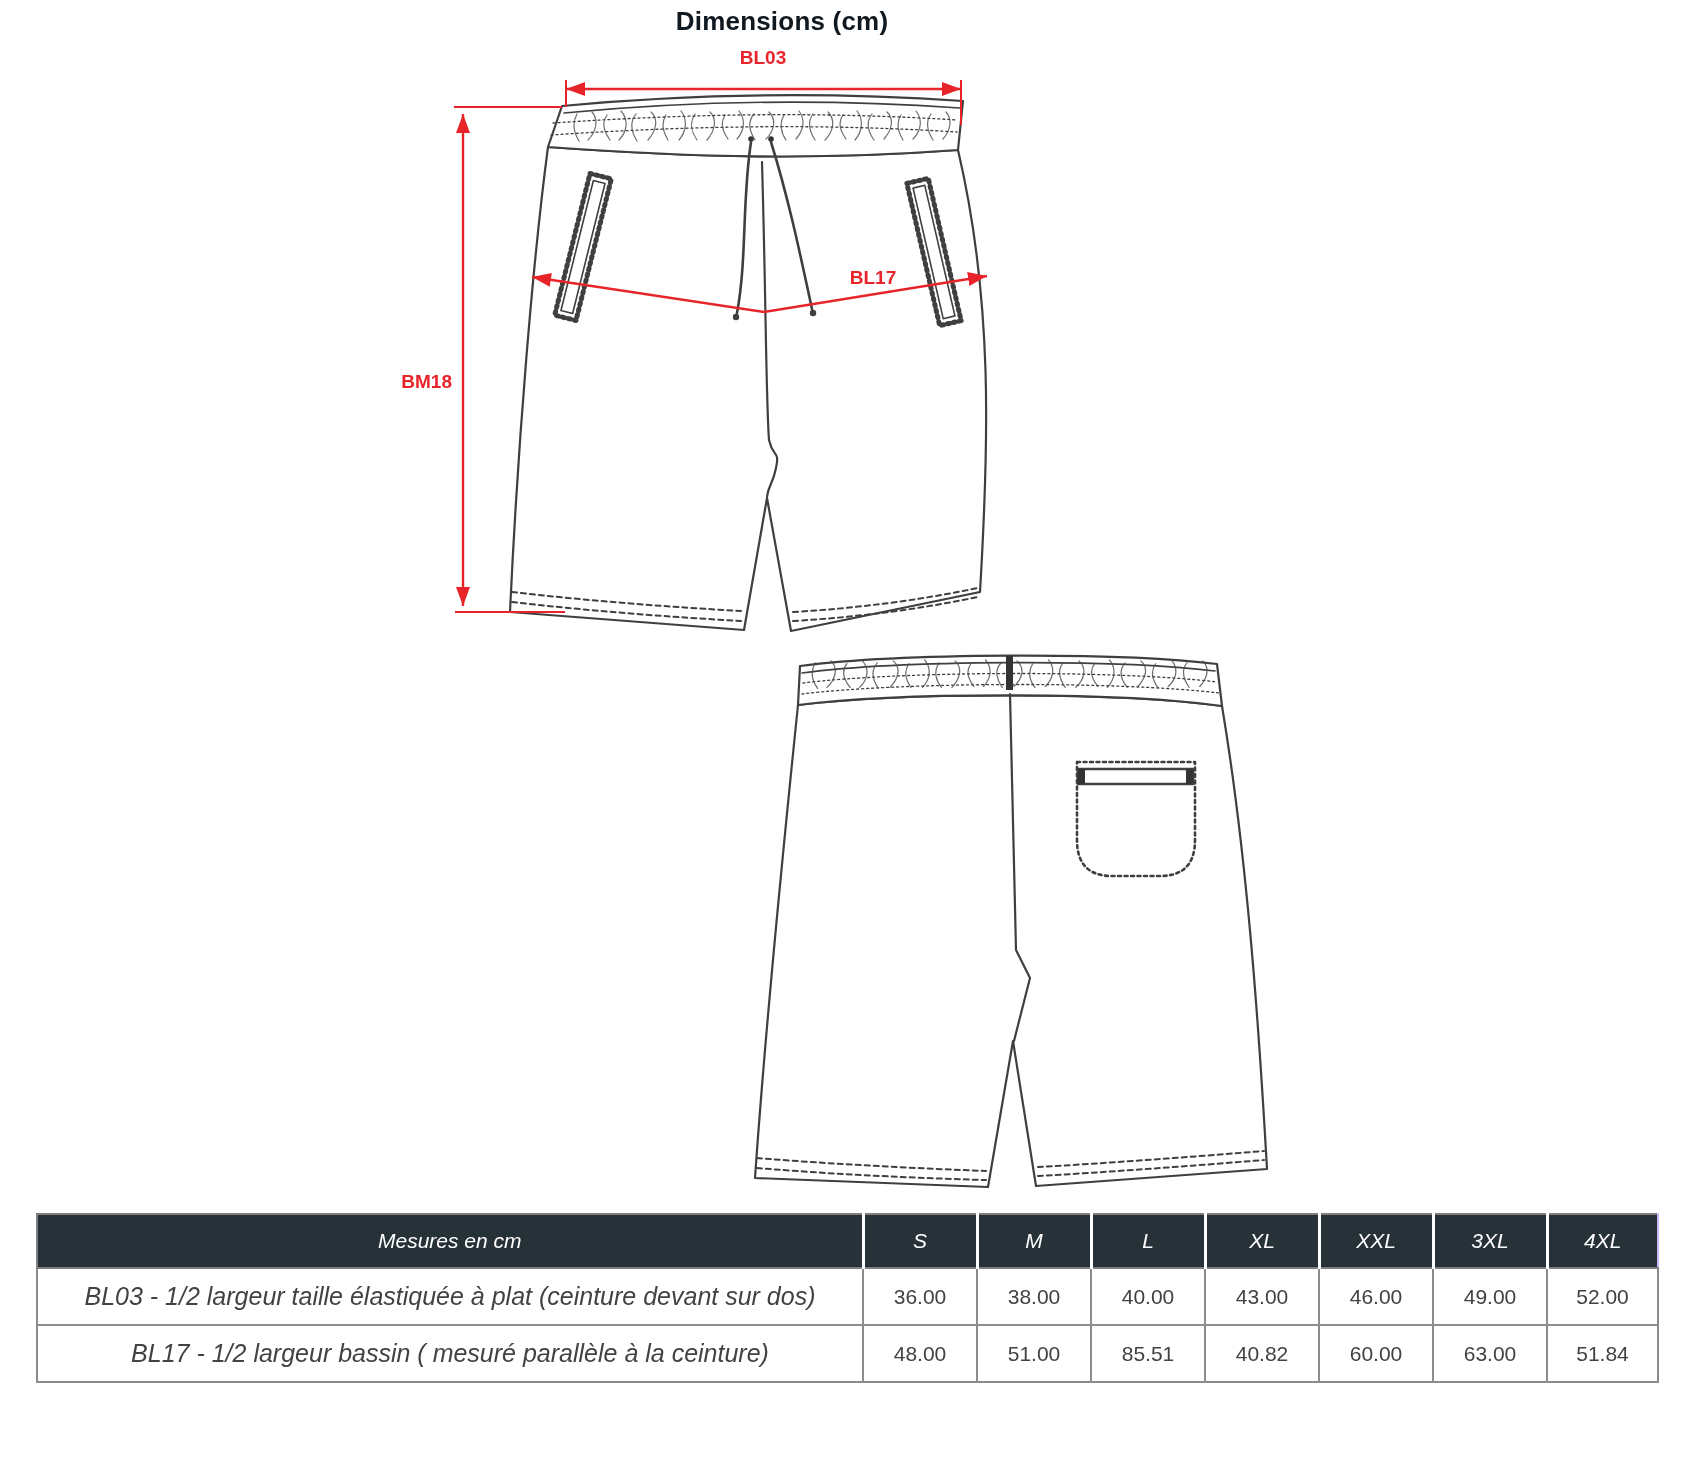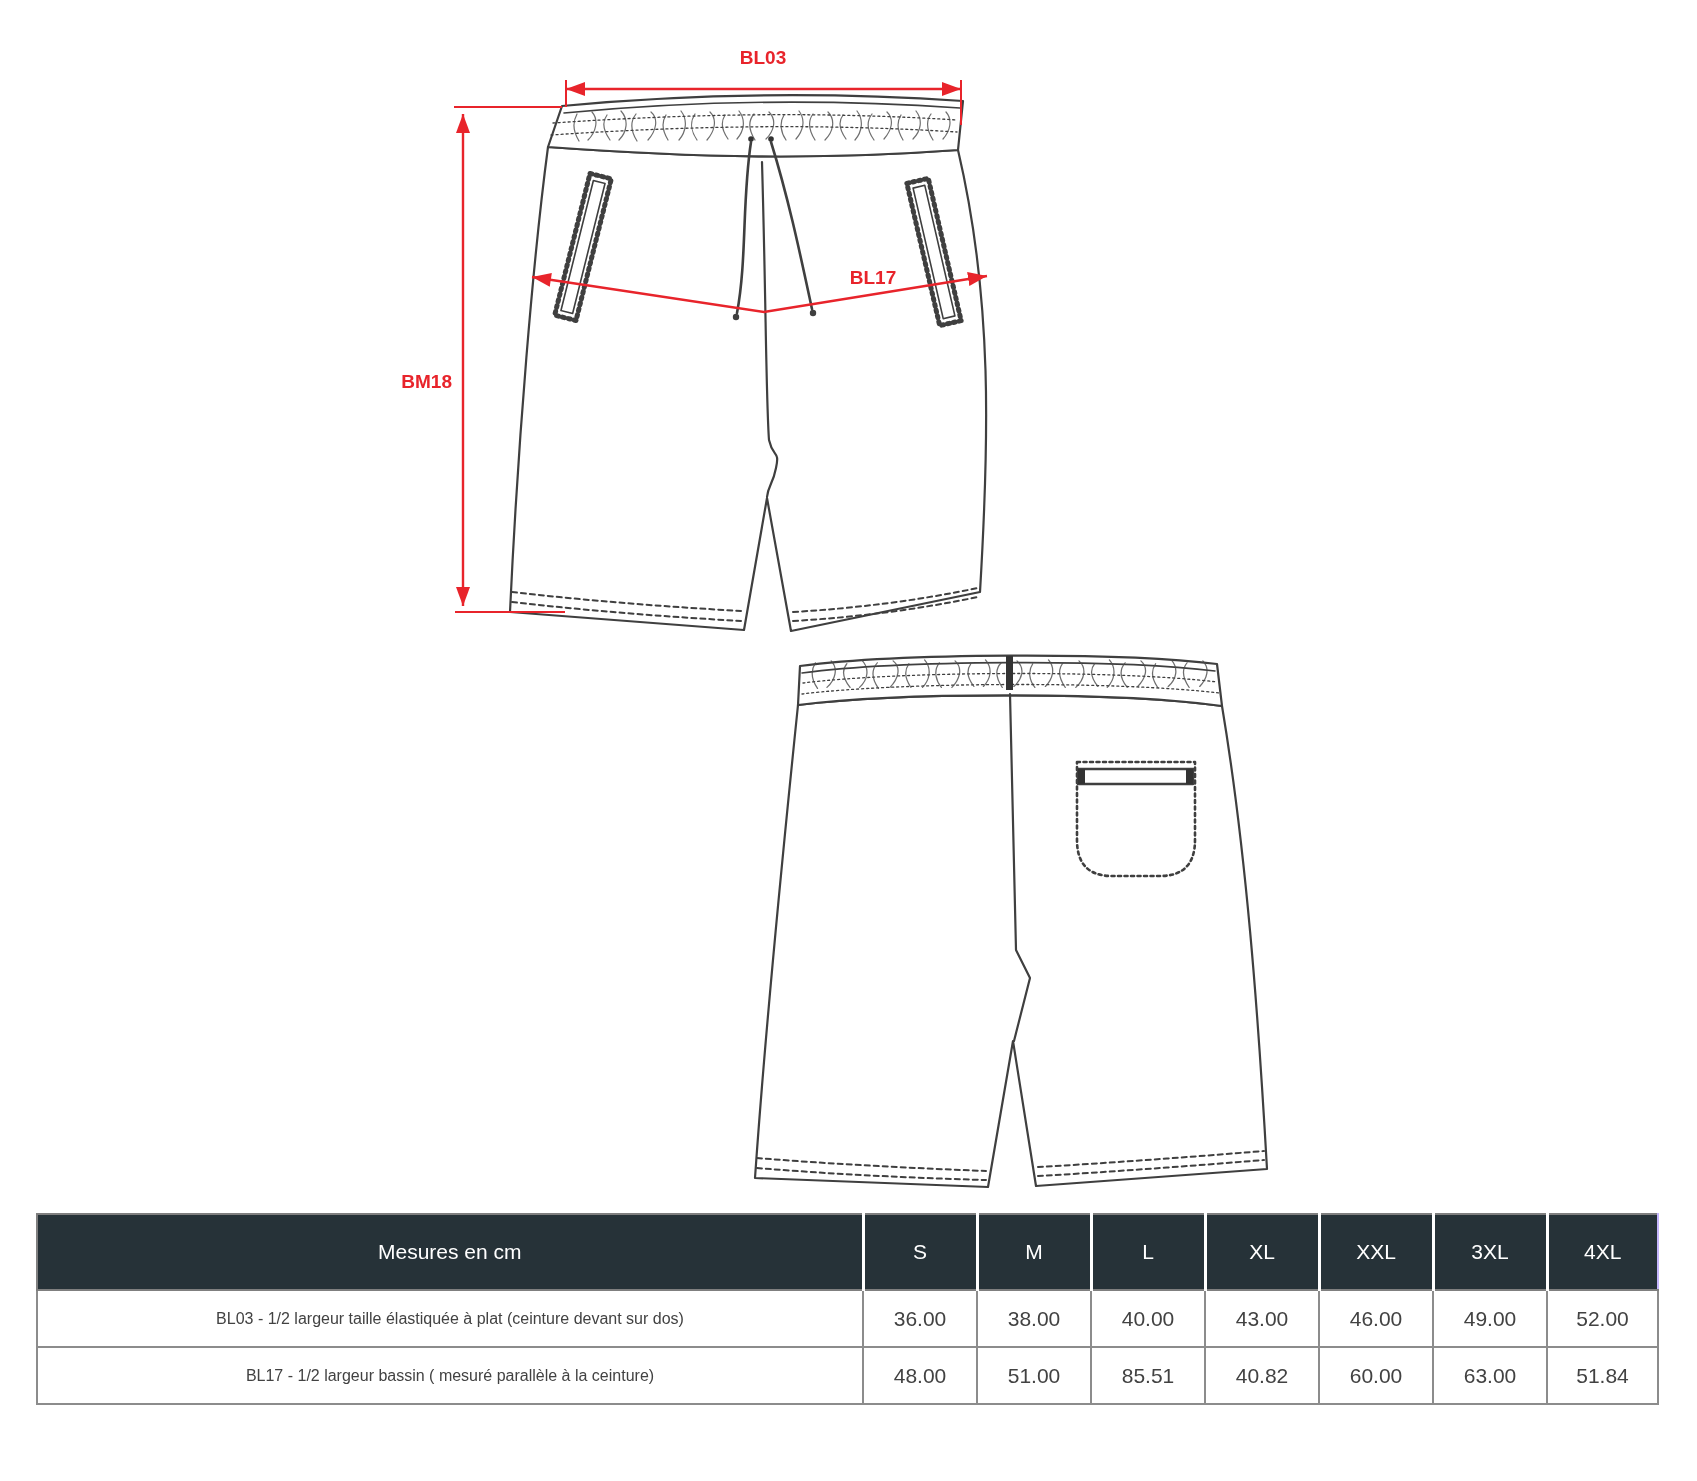--- a/index.html
+++ b/index.html
@@ -6,32 +6,33 @@
   .stage{position:relative;width:1697px;height:1481px;background:#fff;overflow:hidden;
          font-family:"Liberation Sans","DejaVu Sans",sans-serif;}
   .page-title{position:absolute;top:6px;left:0;width:1564px;text-align:center;
               font-size:26px;font-weight:600;color:#101820;letter-spacing:.2px;}
   .diagram-svg{position:absolute;left:0;top:0;}
 
   .size-table{position:absolute;left:36px;top:1213px;width:1623px;border-collapse:collapse;
               table-layout:fixed;border:2px solid #7f7f7f;}
   .size-table th{background:#263238;color:#fff;font-weight:400;font-size:21px;height:52px;
                  border-left:3px solid #ffffff;border-right:3px solid #ffffff;
-                 border-top:2px solid #7f7f7f;border-bottom:2px solid #7f7f7f;padding:11px;text-align:center;}
+                 border-top:2px solid #7f7f7f;border-bottom:2px solid #7f7f7f;padding:0;text-align:center;font-style:italic;}
   .size-table th:first-child{border-left:2px solid #7f7f7f;}
   .size-table th:last-child{border-right:2px solid #c4b5fd;}
   .size-table td{border:2px solid #8c8c8c;font-size:21px;color:#424242;height:55px;
                  text-align:center;padding:0;background:#fff;}
-  .size-table td.rowlabel{font-size:16px;}
+  .size-table td.rowlabel{font-size:25px;font-style:italic;}
 </style>
 </head>
 <body>
 
 <div class="stage">
 
+  <div class="page-title">Dimensions (cm)</div>
 
   <svg class="diagram-svg" width="1697" height="1481" viewBox="0 0 1697 1481">
     <defs>
       <marker id="mstart" orient="auto" markerUnits="userSpaceOnUse" markerWidth="20" markerHeight="16" refX="0" refY="8">
         <path d="M19 1 L0 8 L19 15 Z" fill="#e8242b"></path>
       </marker>
       <marker id="mend" orient="auto" markerUnits="userSpaceOnUse" markerWidth="20" markerHeight="16" refX="19" refY="8">
         <path d="M0 1 L19 8 L0 15 Z" fill="#e8242b"></path>
       </marker>
       <g id="gather-strokes" stroke="#4a4a4a" stroke-width="1.2" fill="none" opacity="0.8">

